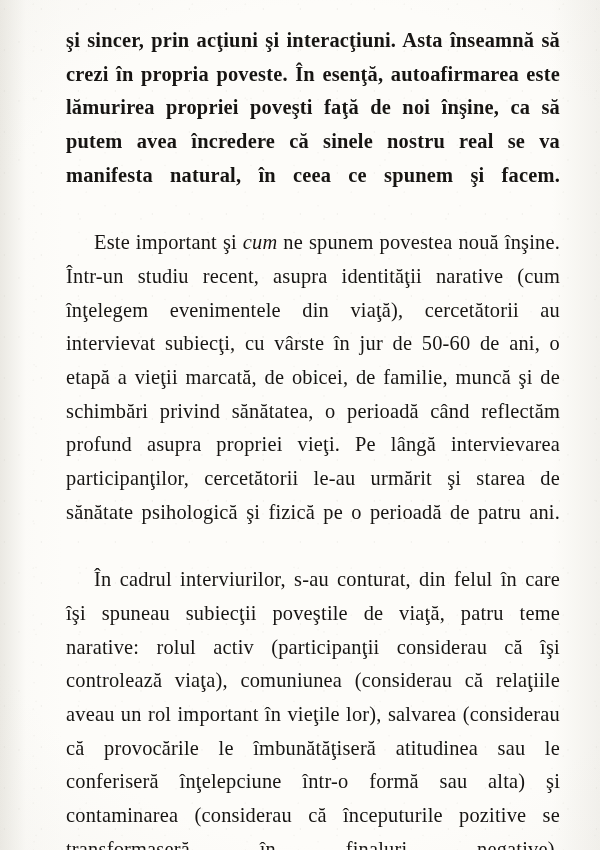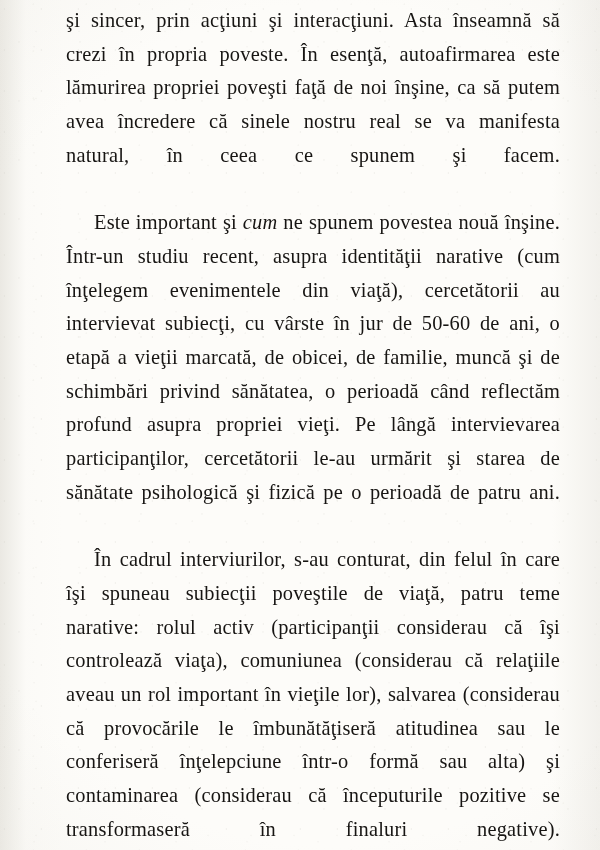--- a/index.html
+++ b/index.html
@@ -58,21 +58,22 @@
     line-height: 33.7px;
     text-align: justify;
     text-justify: inter-word;
     letter-spacing: 0.01em;
     word-spacing: 0.005em;
     -webkit-font-smoothing: antialiased;
   }
 
   p.para.first {
     text-indent: 0;
-    margin-top: 4px;
+    margin-top: 24px;
+    font-weight: bold;
   }
   p.para.indent {
     text-indent: 28px;
   }
 
   
   p.para:after {
     content: "";
     display: inline-block;
     width: 100%;

